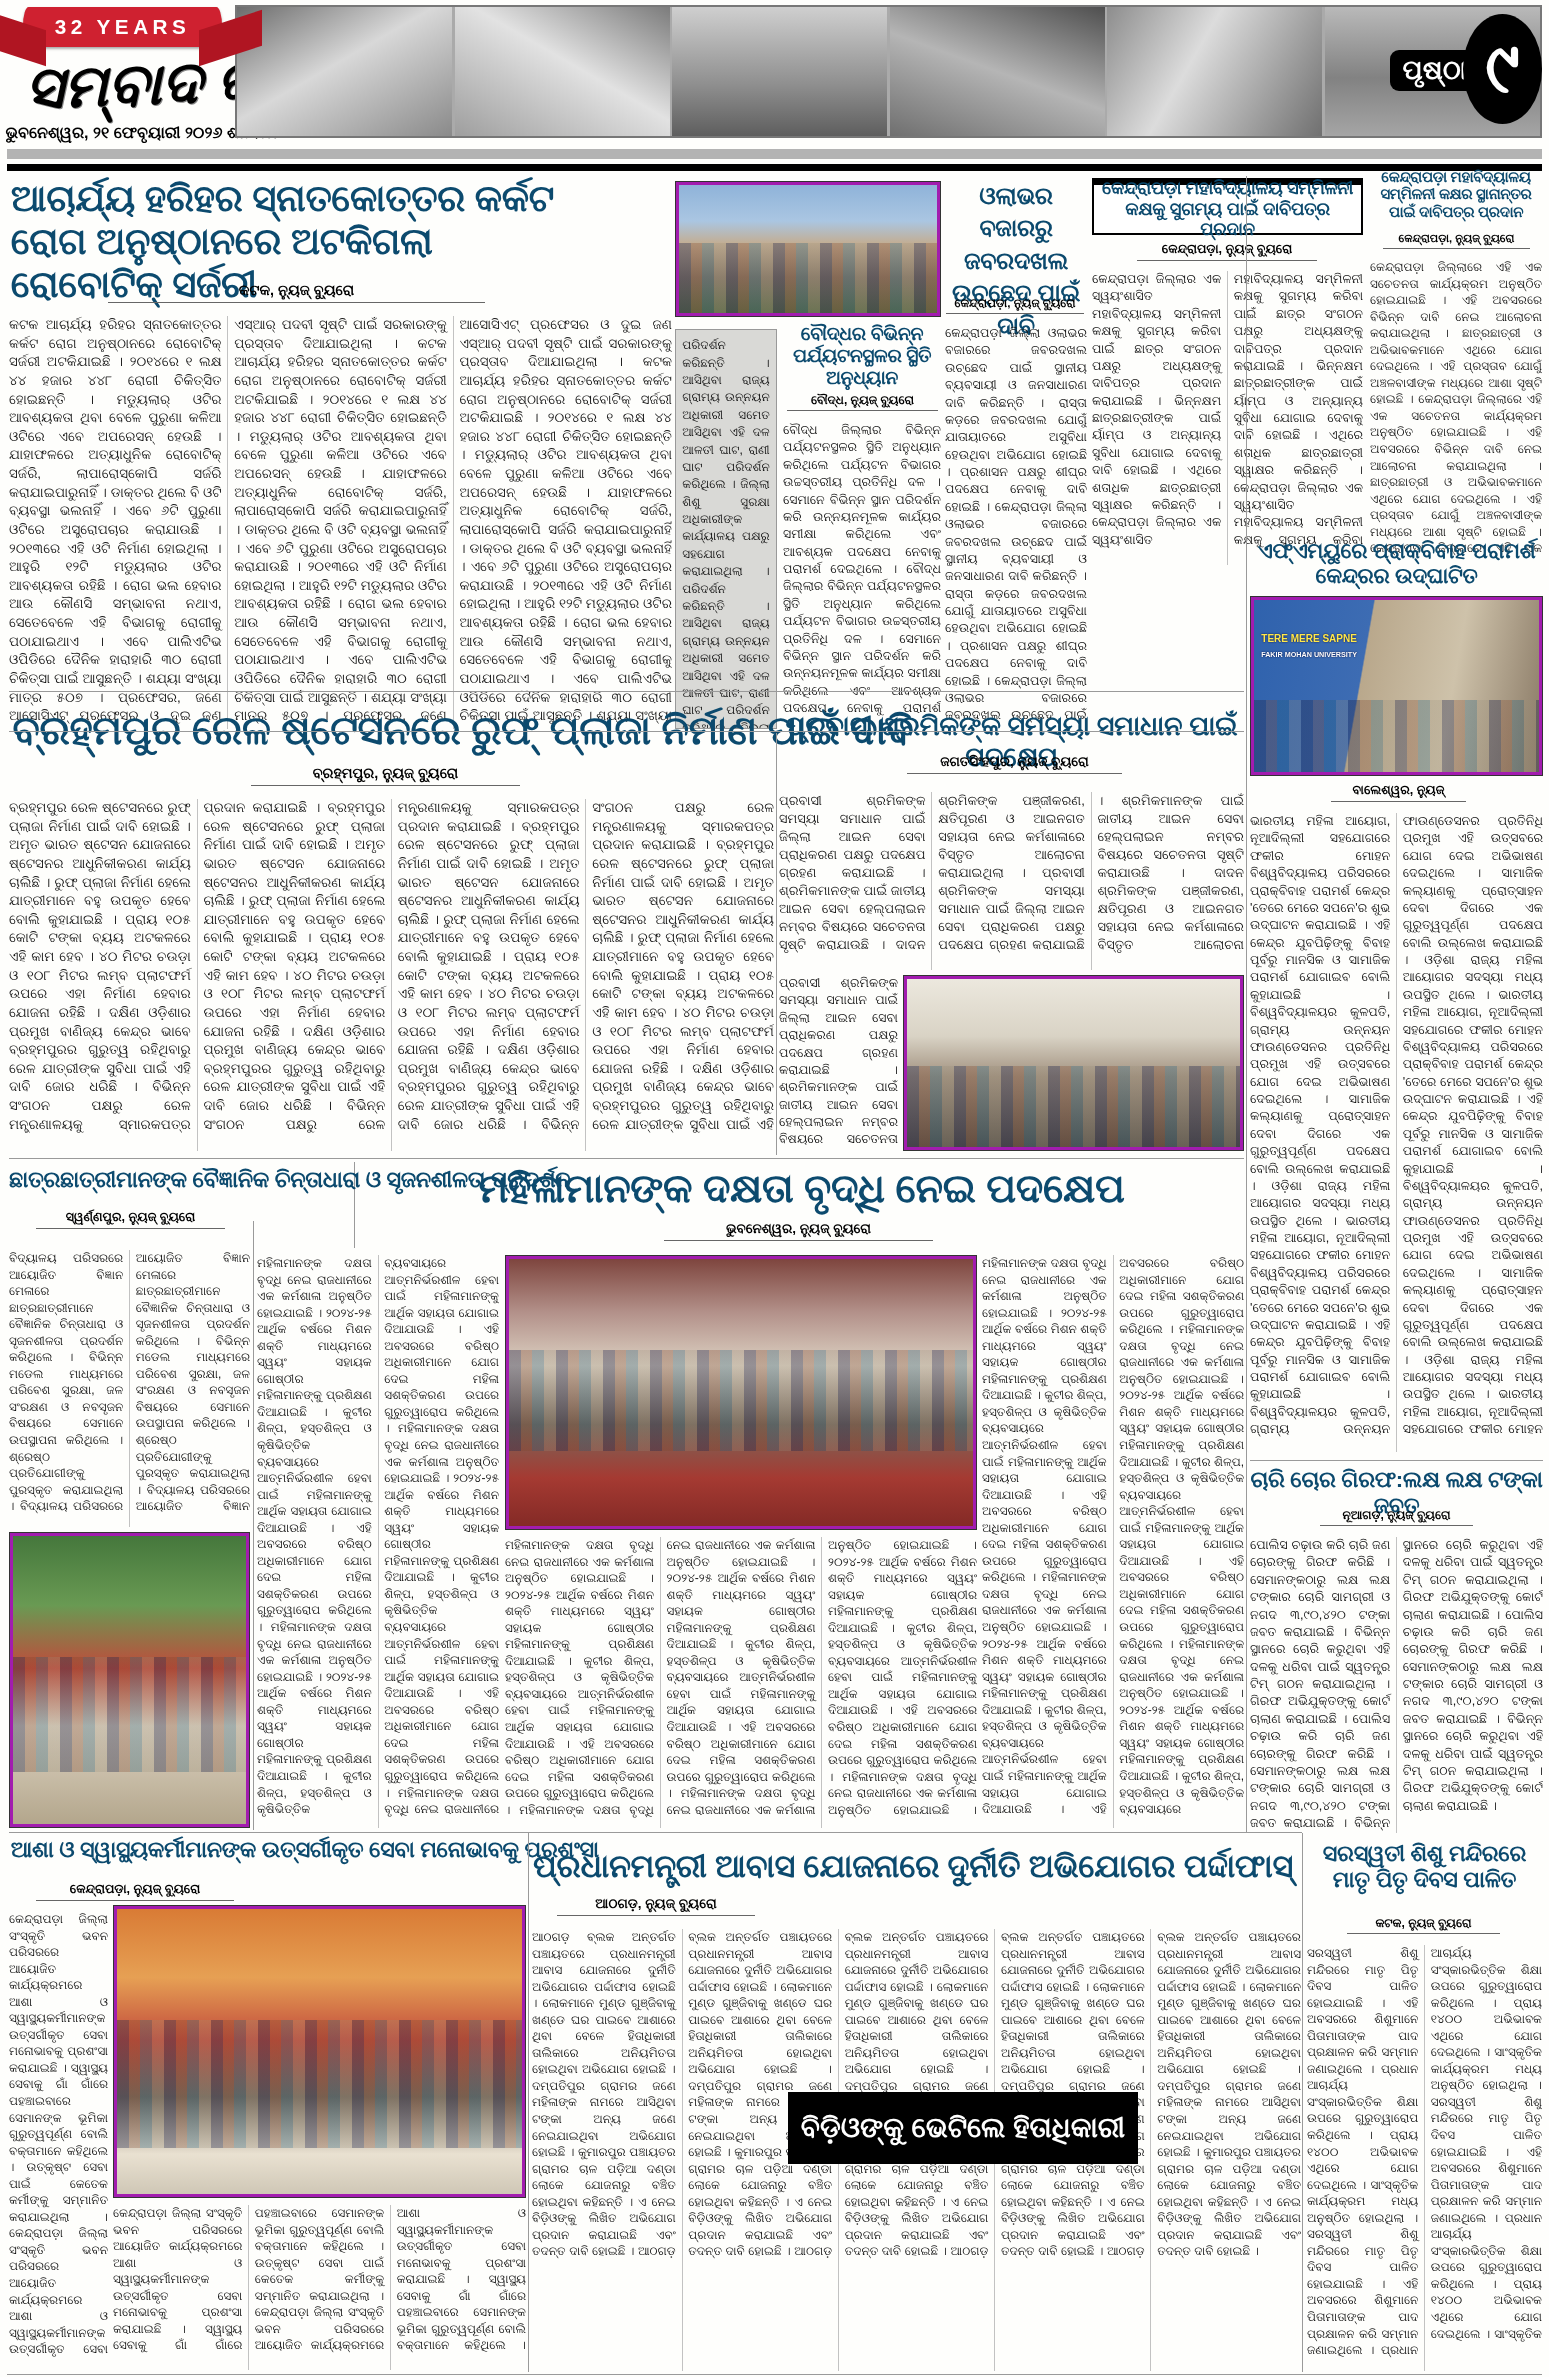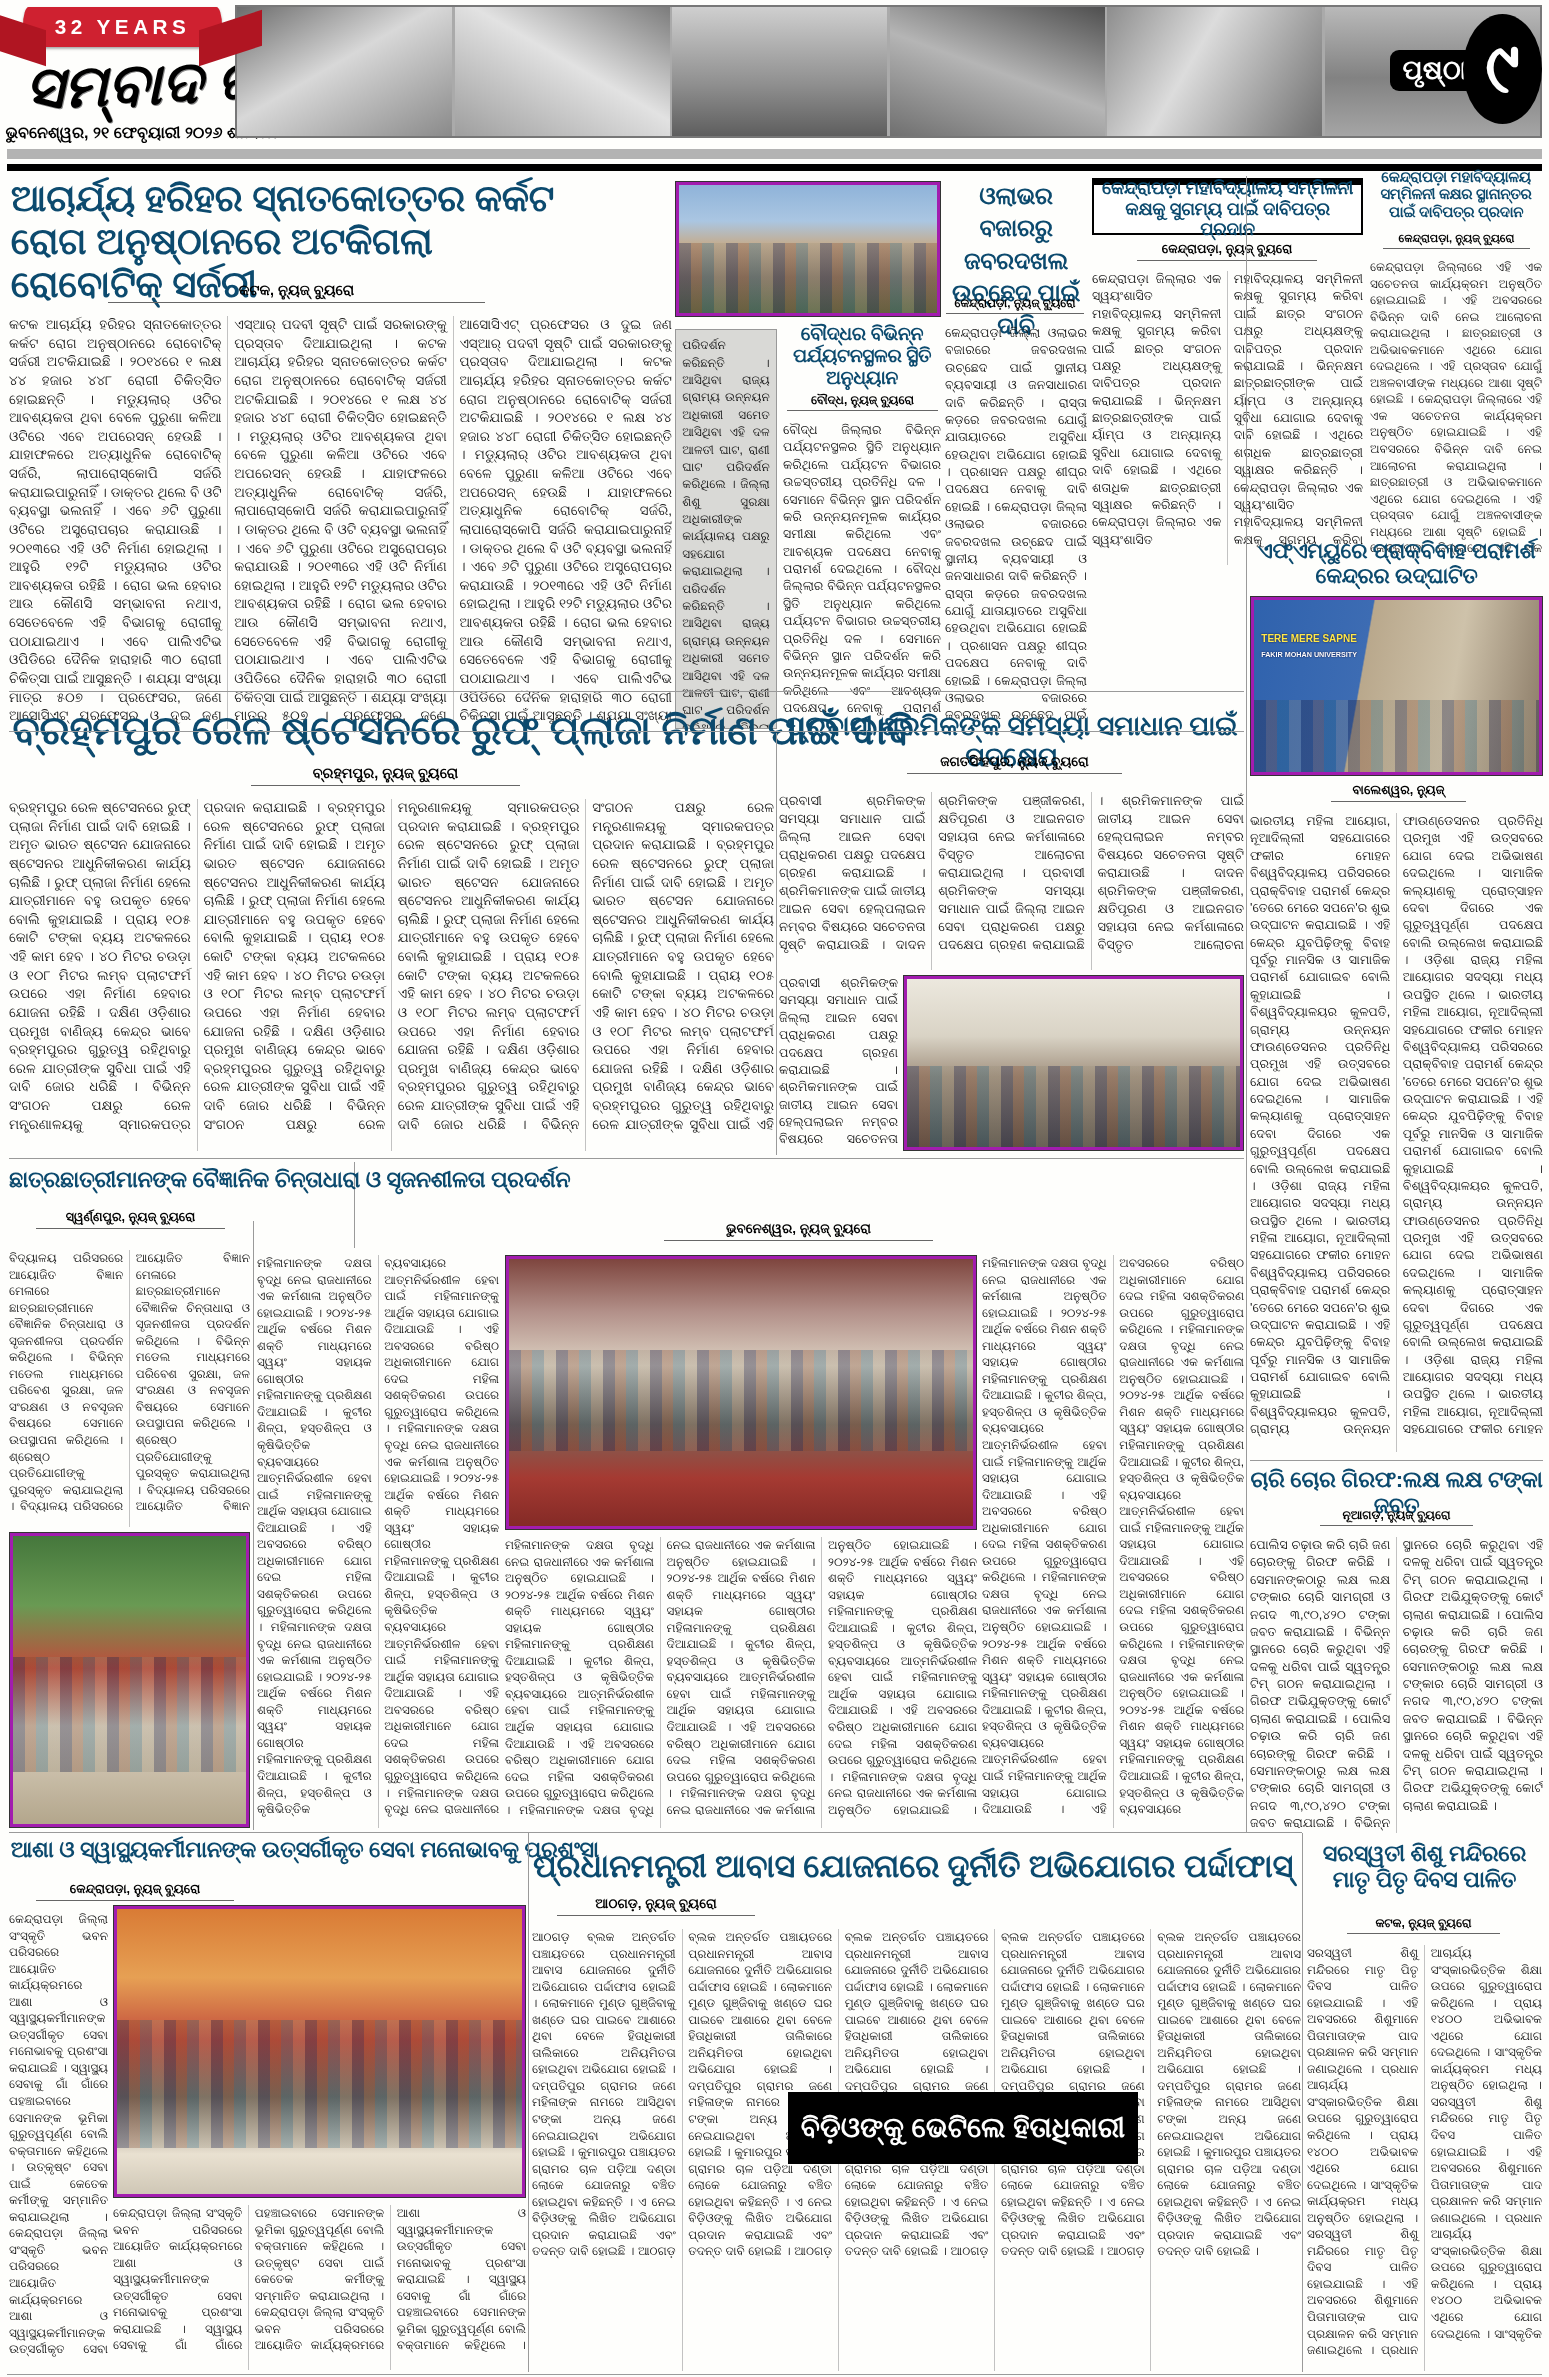--- a/index.html
+++ b/index.html
@@ -172,20 +172,21 @@
   <div class="abs byline" style="left:36px;top:1210px;width:189px;font-size:12.6px;">ସ୍ୱର୍ଣ୍ଣପୁର, ନ୍ୟୁଜ୍ ବ୍ୟୁରୋ</div>
   <div class="abs" style="left:9px;top:1250px;width:241px;height:277px;">
     <div class="body-text" style="column-count:2;font-size:12px;">ବିଦ୍ୟାଳୟ ପରିସରରେ ଆୟୋଜିତ ବିଜ୍ଞାନ ମେଳାରେ ଛାତ୍ରଛାତ୍ରୀମାନେ ବୈଜ୍ଞାନିକ ଚିନ୍ତାଧାରା ଓ ସୃଜନଶୀଳତା ପ୍ରଦର୍ଶନ କରିଥିଲେ । ବିଭିନ୍ନ ମଡେଲ ମାଧ୍ୟମରେ ପରିବେଶ ସୁରକ୍ଷା, ଜଳ ସଂରକ୍ଷଣ ଓ ନବସୃଜନ ବିଷୟରେ ସେମାନେ ଉପସ୍ଥାପନା କରିଥିଲେ । ଶ୍ରେଷ୍ଠ ପ୍ରତିଯୋଗୀଙ୍କୁ ପୁରସ୍କୃତ କରାଯାଇଥିଲା । ବିଦ୍ୟାଳୟ ପରିସରରେ ଆୟୋଜିତ ବିଜ୍ଞାନ ମେଳାରେ ଛାତ୍ରଛାତ୍ରୀମାନେ ବୈଜ୍ଞାନିକ ଚିନ୍ତାଧାରା ଓ ସୃଜନଶୀଳତା ପ୍ରଦର୍ଶନ କରିଥିଲେ । ବିଭିନ୍ନ ମଡେଲ ମାଧ୍ୟମରେ ପରିବେଶ ସୁରକ୍ଷା, ଜଳ ସଂରକ୍ଷଣ ଓ ନବସୃଜନ ବିଷୟରେ ସେମାନେ ଉପସ୍ଥାପନା କରିଥିଲେ । ଶ୍ରେଷ୍ଠ ପ୍ରତିଯୋଗୀଙ୍କୁ ପୁରସ୍କୃତ କରାଯାଇଥିଲା । ବିଦ୍ୟାଳୟ ପରିସରରେ ଆୟୋଜିତ ବିଜ୍ଞାନ ମେଳାରେ ଛାତ୍ରଛାତ୍ରୀମାନେ ବୈଜ୍ଞାନିକ ଚିନ୍ତାଧାରା ଓ ସୃଜନଶୀଳତା ପ୍ରଦର୍ଶନ କରିଥିଲେ । ବିଭିନ୍ନ ମଡେଲ ମାଧ୍ୟମରେ ପରିବେଶ ସୁରକ୍ଷା, ଜଳ ସଂରକ୍ଷଣ ଓ ନବସୃଜନ ବିଷୟରେ ସେମାନେ ଉପସ୍ଥାପନା କରିଥିଲେ । ଶ୍ରେଷ୍ଠ ପ୍ରତିଯୋଗୀଙ୍କୁ ପୁରସ୍କୃତ କରାଯାଇଥିଲା ।</div>
   </div>
   <div class="abs photo" style="left:9px;top:1532px;width:241px;height:296px;">
     <div class="photo-inner ph-students">
         <div class="ph-people" style="height:40%;bottom:18%;"></div>
       </div>
   </div>
 
+  <div class="abs hl center" style="left:359px;top:1165px;width:885px;font-size:40px;white-space:nowrap;">ମହିଳାମାନଙ୍କ ଦକ୍ଷତା ବୃଦ୍ଧି ନେଇ ପଦକ୍ଷେପ</div>
   <div class="abs byline" style="left:664px;top:1221px;width:269px;font-size:13.5px;">ଭୁବନେଶ୍ୱର, ନ୍ୟୁଜ୍ ବ୍ୟୁରୋ</div>
   <div class="abs" style="left:257px;top:1255px;width:242px;height:573px;">
     <div class="body-text" style="column-count:2;font-size:12px;">ମହିଳାମାନଙ୍କ ଦକ୍ଷତା ବୃଦ୍ଧି ନେଇ ରାଜଧାନୀରେ ଏକ କର୍ମଶାଳା ଅନୁଷ୍ଠିତ ହୋଇଯାଇଛି । ୨୦୨୪-୨୫ ଆର୍ଥିକ ବର୍ଷରେ ମିଶନ ଶକ୍ତି ମାଧ୍ୟମରେ ସ୍ୱୟଂ ସହାୟକ ଗୋଷ୍ଠୀର ମହିଳାମାନଙ୍କୁ ପ୍ରଶିକ୍ଷଣ ଦିଆଯାଇଛି । କୁଟୀର ଶିଳ୍ପ, ହସ୍ତଶିଳ୍ପ ଓ କୃଷିଭିତ୍ତିକ ବ୍ୟବସାୟରେ ଆତ୍ମନିର୍ଭରଶୀଳ ହେବା ପାଇଁ ମହିଳାମାନଙ୍କୁ ଆର୍ଥିକ ସହାୟତା ଯୋଗାଇ ଦିଆଯାଉଛି । ଏହି ଅବସରରେ ବରିଷ୍ଠ ଅଧିକାରୀମାନେ ଯୋଗ ଦେଇ ମହିଳା ସଶକ୍ତିକରଣ ଉପରେ ଗୁରୁତ୍ୱାରୋପ କରିଥିଲେ । ମହିଳାମାନଙ୍କ ଦକ୍ଷତା ବୃଦ୍ଧି ନେଇ ରାଜଧାନୀରେ ଏକ କର୍ମଶାଳା ଅନୁଷ୍ଠିତ ହୋଇଯାଇଛି । ୨୦୨୪-୨୫ ଆର୍ଥିକ ବର୍ଷରେ ମିଶନ ଶକ୍ତି ମାଧ୍ୟମରେ ସ୍ୱୟଂ ସହାୟକ ଗୋଷ୍ଠୀର ମହିଳାମାନଙ୍କୁ ପ୍ରଶିକ୍ଷଣ ଦିଆଯାଇଛି । କୁଟୀର ଶିଳ୍ପ, ହସ୍ତଶିଳ୍ପ ଓ କୃଷିଭିତ୍ତିକ ବ୍ୟବସାୟରେ ଆତ୍ମନିର୍ଭରଶୀଳ ହେବା ପାଇଁ ମହିଳାମାନଙ୍କୁ ଆର୍ଥିକ ସହାୟତା ଯୋଗାଇ ଦିଆଯାଉଛି । ଏହି ଅବସରରେ ବରିଷ୍ଠ ଅଧିକାରୀମାନେ ଯୋଗ ଦେଇ ମହିଳା ସଶକ୍ତିକରଣ ଉପରେ ଗୁରୁତ୍ୱାରୋପ କରିଥିଲେ । ମହିଳାମାନଙ୍କ ଦକ୍ଷତା ବୃଦ୍ଧି ନେଇ ରାଜଧାନୀରେ ଏକ କର୍ମଶାଳା ଅନୁଷ୍ଠିତ ହୋଇଯାଇଛି । ୨୦୨୪-୨୫ ଆର୍ଥିକ ବର୍ଷରେ ମିଶନ ଶକ୍ତି ମାଧ୍ୟମରେ ସ୍ୱୟଂ ସହାୟକ ଗୋଷ୍ଠୀର ମହିଳାମାନଙ୍କୁ ପ୍ରଶିକ୍ଷଣ ଦିଆଯାଇଛି । କୁଟୀର ଶିଳ୍ପ, ହସ୍ତଶିଳ୍ପ ଓ କୃଷିଭିତ୍ତିକ ବ୍ୟବସାୟରେ ଆତ୍ମନିର୍ଭରଶୀଳ ହେବା ପାଇଁ ମହିଳାମାନଙ୍କୁ ଆର୍ଥିକ ସହାୟତା ଯୋଗାଇ ଦିଆଯାଉଛି । ଏହି ଅବସରରେ ବରିଷ୍ଠ ଅଧିକାରୀମାନେ ଯୋଗ ଦେଇ ମହିଳା ସଶକ୍ତିକରଣ ଉପରେ ଗୁରୁତ୍ୱାରୋପ କରିଥିଲେ । ମହିଳାମାନଙ୍କ ଦକ୍ଷତା ବୃଦ୍ଧି ନେଇ ରାଜଧାନୀରେ ଏକ କର୍ମଶାଳା ଅନୁଷ୍ଠିତ ହୋଇଯାଇଛି । ୨୦୨୪-୨୫ ଆର୍ଥିକ ବର୍ଷରେ ମିଶନ ଶକ୍ତି ମାଧ୍ୟମରେ ସ୍ୱୟଂ ସହାୟକ ଗୋଷ୍ଠୀର ମହିଳାମାନଙ୍କୁ ପ୍ରଶିକ୍ଷଣ ଦିଆଯାଇଛି । କୁଟୀର ଶିଳ୍ପ, ହସ୍ତଶିଳ୍ପ ଓ କୃଷିଭିତ୍ତିକ ବ୍ୟବସାୟରେ ଆତ୍ମନିର୍ଭରଶୀଳ ହେବା ପାଇଁ ମହିଳାମାନଙ୍କୁ ଆର୍ଥିକ ସହାୟତା ଯୋଗାଇ ଦିଆଯାଉଛି । ଏହି ଅବସରରେ ବରିଷ୍ଠ ଅଧିକାରୀମାନେ ଯୋଗ ଦେଇ ମହିଳା ସଶକ୍ତିକରଣ ଉପରେ ଗୁରୁତ୍ୱାରୋପ କରିଥିଲେ ।</div>
   </div>
   <div class="abs photo" style="left:505px;top:1255px;width:472px;height:275px;">
     <div class="photo-inner ph-stage">
         <div class="ph-people" style="height:38%;bottom:28%;"></div>
       </div>
   </div>
   <div class="abs" style="left:505px;top:1537px;width:472px;height:291px;">

